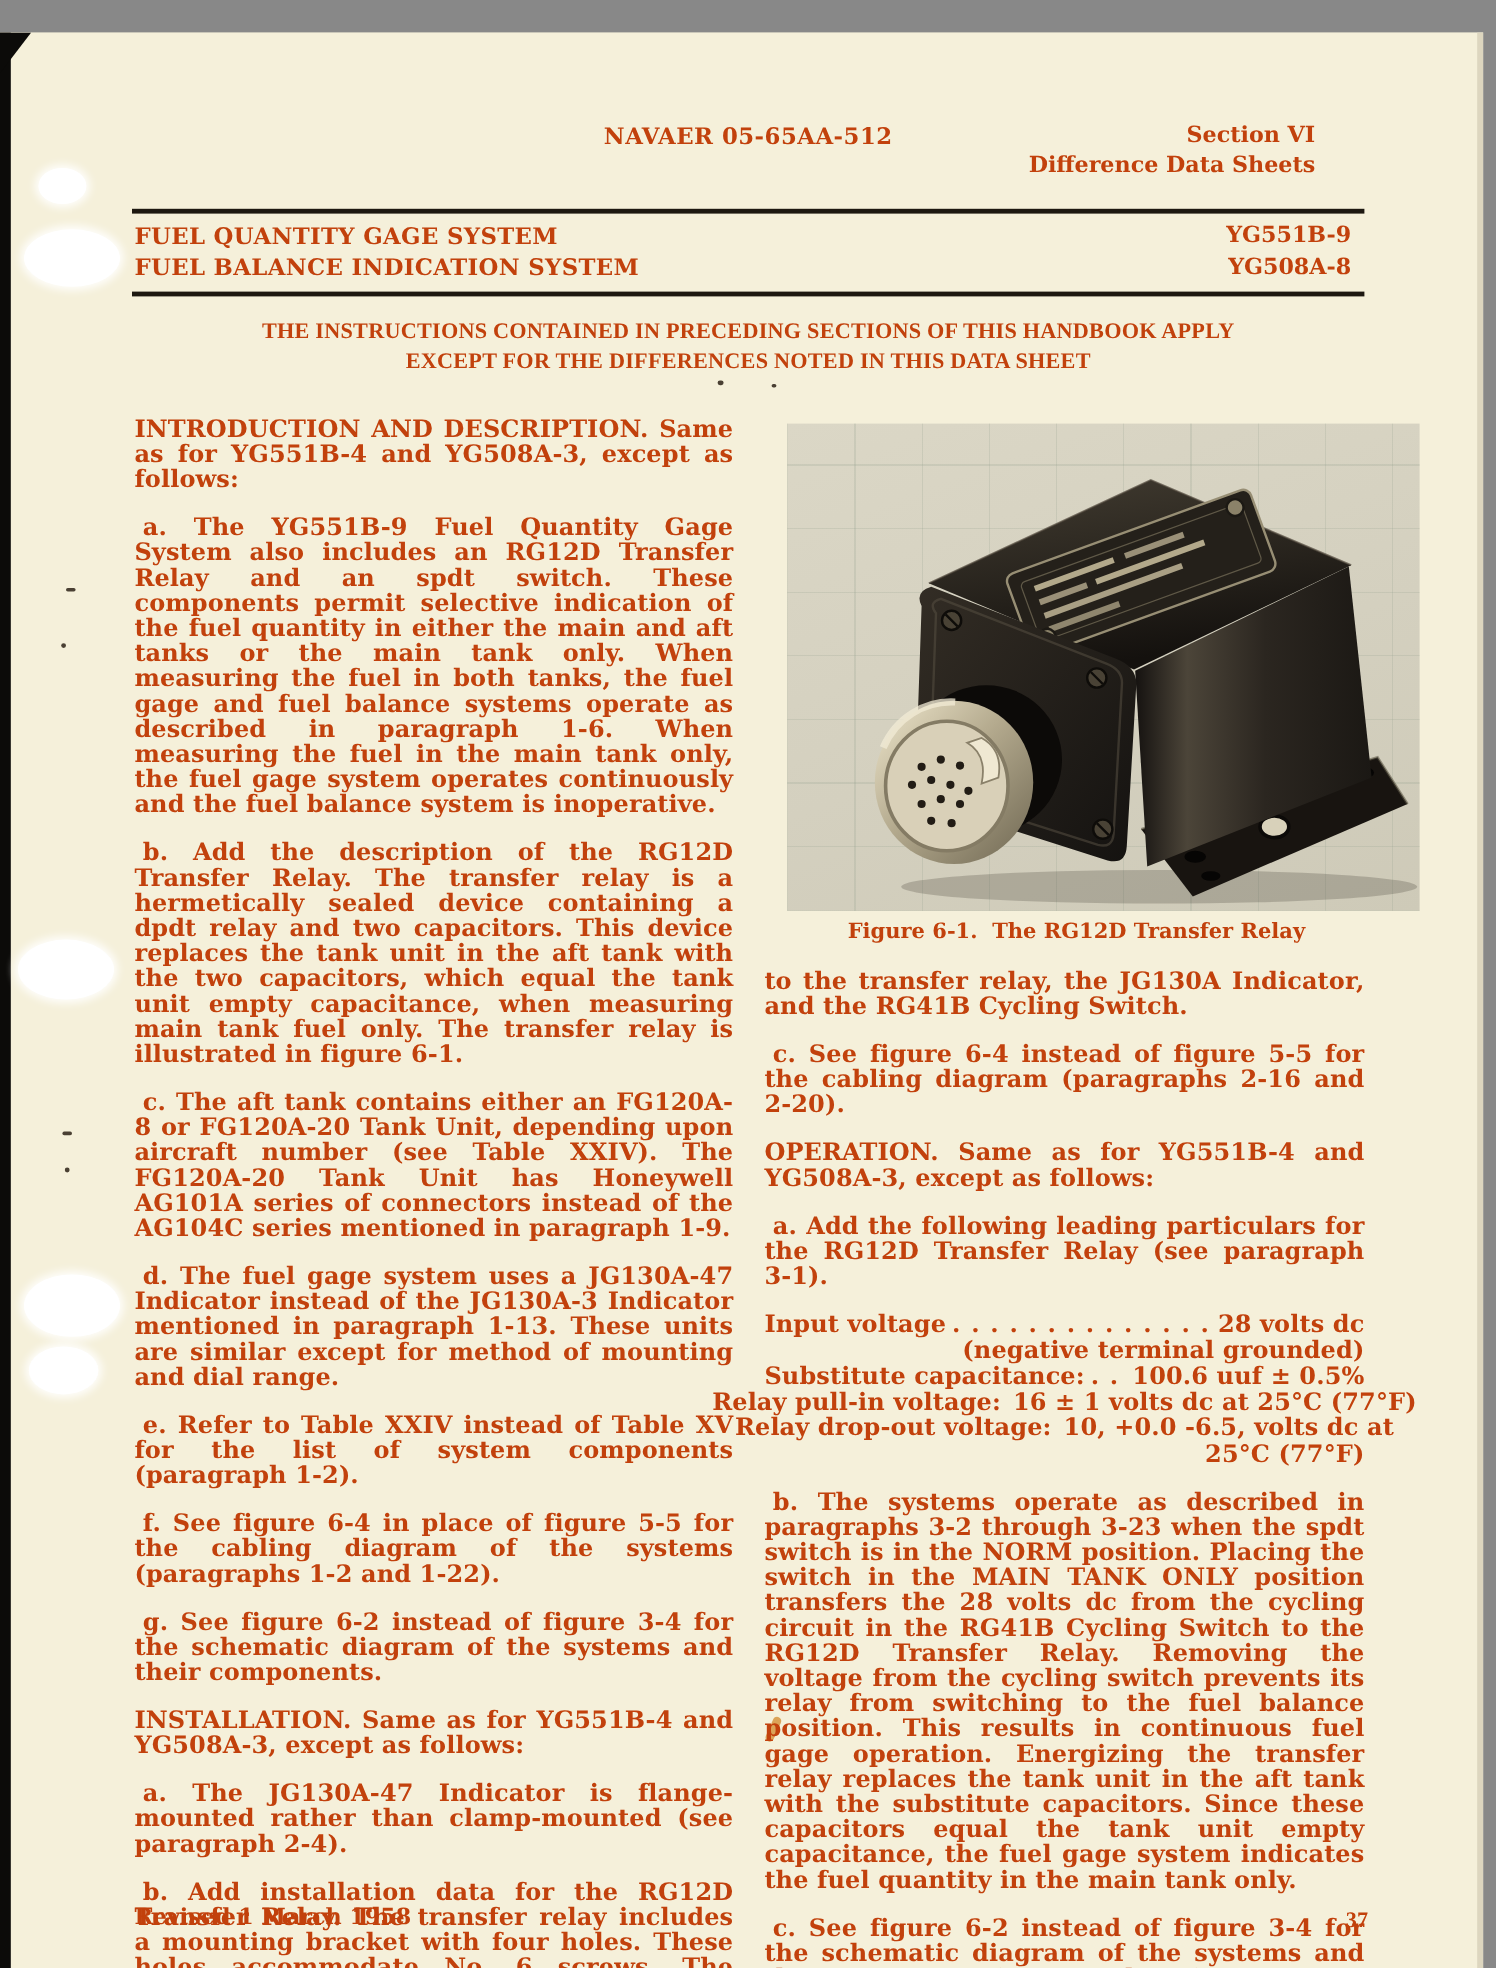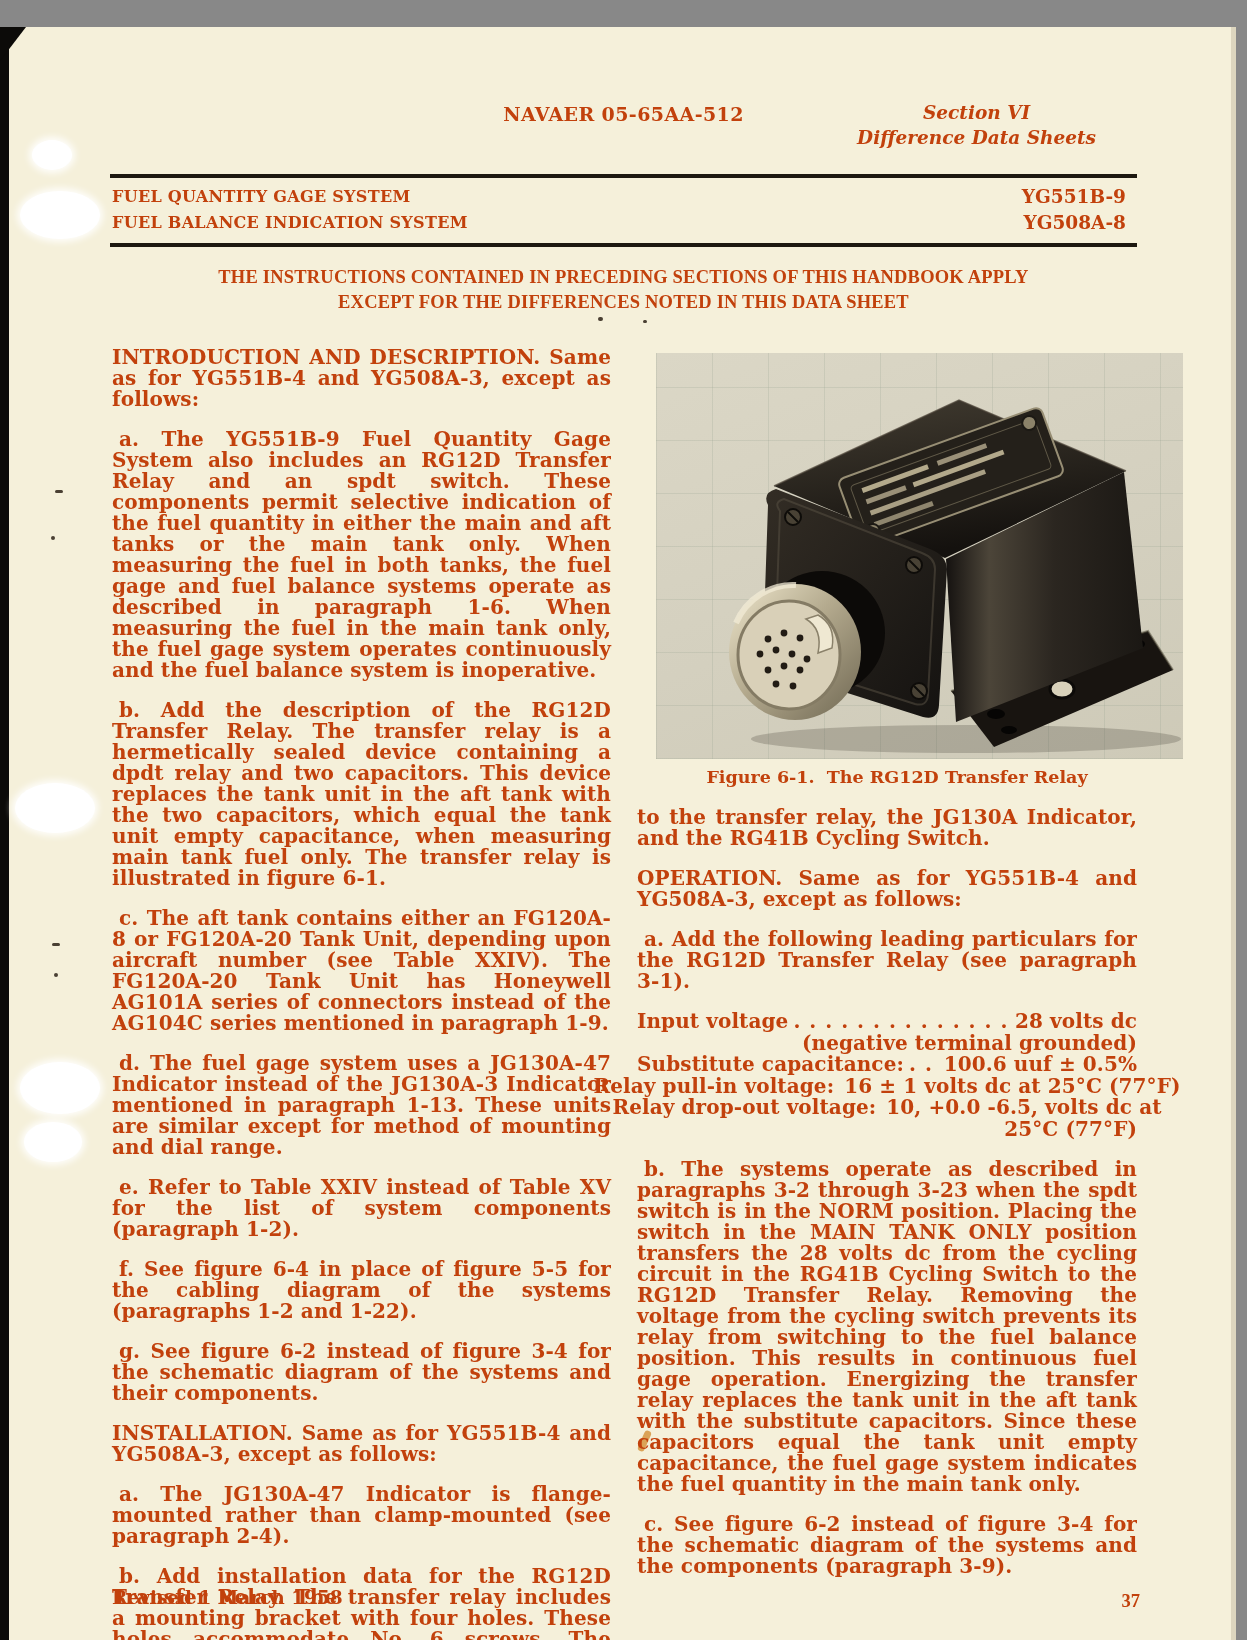--- a/index.html
+++ b/index.html
@@ -23,27 +23,27 @@
   .hole1{left:32px;top:113px;width:40px;height:30px;}
   .hole2{left:20px;top:164px;width:80px;height:48px;}
   .hole3{left:15px;top:756px;width:80px;height:50px;}
   .hole4{left:20px;top:1035px;width:80px;height:52px;}
   .hole5{left:24px;top:1095px;width:58px;height:40px;}
   .speck{position:absolute;background:#4a4033;border-radius:2px;}
   .pen-mark{position:absolute;left:641px;top:1403px;width:7px;height:22px;background:#d6953f;border-radius:4px;transform:rotate(24deg);opacity:.85;}
 
   
   .doc-number{position:absolute;left:110px;top:76px;width:1027px;text-align:center;font-size:19px;letter-spacing:.4px;}
-  .section-info{position:absolute;right:140px;top:73px;text-align:center;font-size:18.5px;line-height:25px;font-style:italic;}
+  .section-info{position:absolute;right:140px;top:73px;text-align:right;font-size:18.5px;line-height:25px;}
 
   .rule{position:absolute;left:110px;width:1027px;height:4px;background:#1d1810;}
   .rule-top{top:147px;}
   .rule-bottom{top:216px;}
 
-  .title-left{position:absolute;left:112px;top:157px;font-size:16px;line-height:26px;letter-spacing:.3px;}
+  .title-left{position:absolute;left:112px;top:157px;font-size:19px;line-height:26px;letter-spacing:.3px;}
   .title-right{position:absolute;right:110px;top:157px;text-align:right;font-size:18.5px;line-height:26px;}
 
   .notice{position:absolute;left:110px;top:238px;width:1027px;text-align:center;font-size:18.5px;line-height:24.5px;letter-spacing:.2px;font-family:Liberation Serif, serif;}
 
   
   .col{position:absolute;font-size:20px;line-height:21px;text-align:justify;letter-spacing:.1px;}
   .col-left{left:112px;top:320px;width:499px;}
   .col-right{left:637px;top:780px;width:500px;}
   .para{margin:0 0 19px 0;}
   .para.indent{text-indent:7px;}
@@ -209,20 +209,21 @@
               <circle cx="137" cy="333" r="3.4"></circle>
           </g>
         </g>
       </g>
     </svg>
   </div>
   <div class="figure-caption">Figure 6-1.  The RG12D Transfer Relay</div>
 
   <div class="col col-right">
     <div class="para">to the transfer relay, the JG130A Indicator, and the RG41B Cycling Switch.</div>
+    <div class="para indent">c. See figure 6-4 instead of figure 5-5 for the cabling diagram (paragraphs 2-16 and 2-20).</div>
     <div class="para">OPERATION. Same as for YG551B-4 and YG508A-3, except as follows:</div>
     <div class="para indent">a. Add the following leading particulars for the RG12D Transfer Relay (see paragraph 3-1).</div>
     <div class="specs">
       <div class="spec-row">
         <span class="spec-label">Input voltage</span>
         <span class="spec-dots">. . . . . . . . . . . . . . . . . . . . . . .</span>
         <span class="spec-value">28 volts dc</span>
       </div>
       <div class="spec-row">
         <span class="spec-label"></span>

